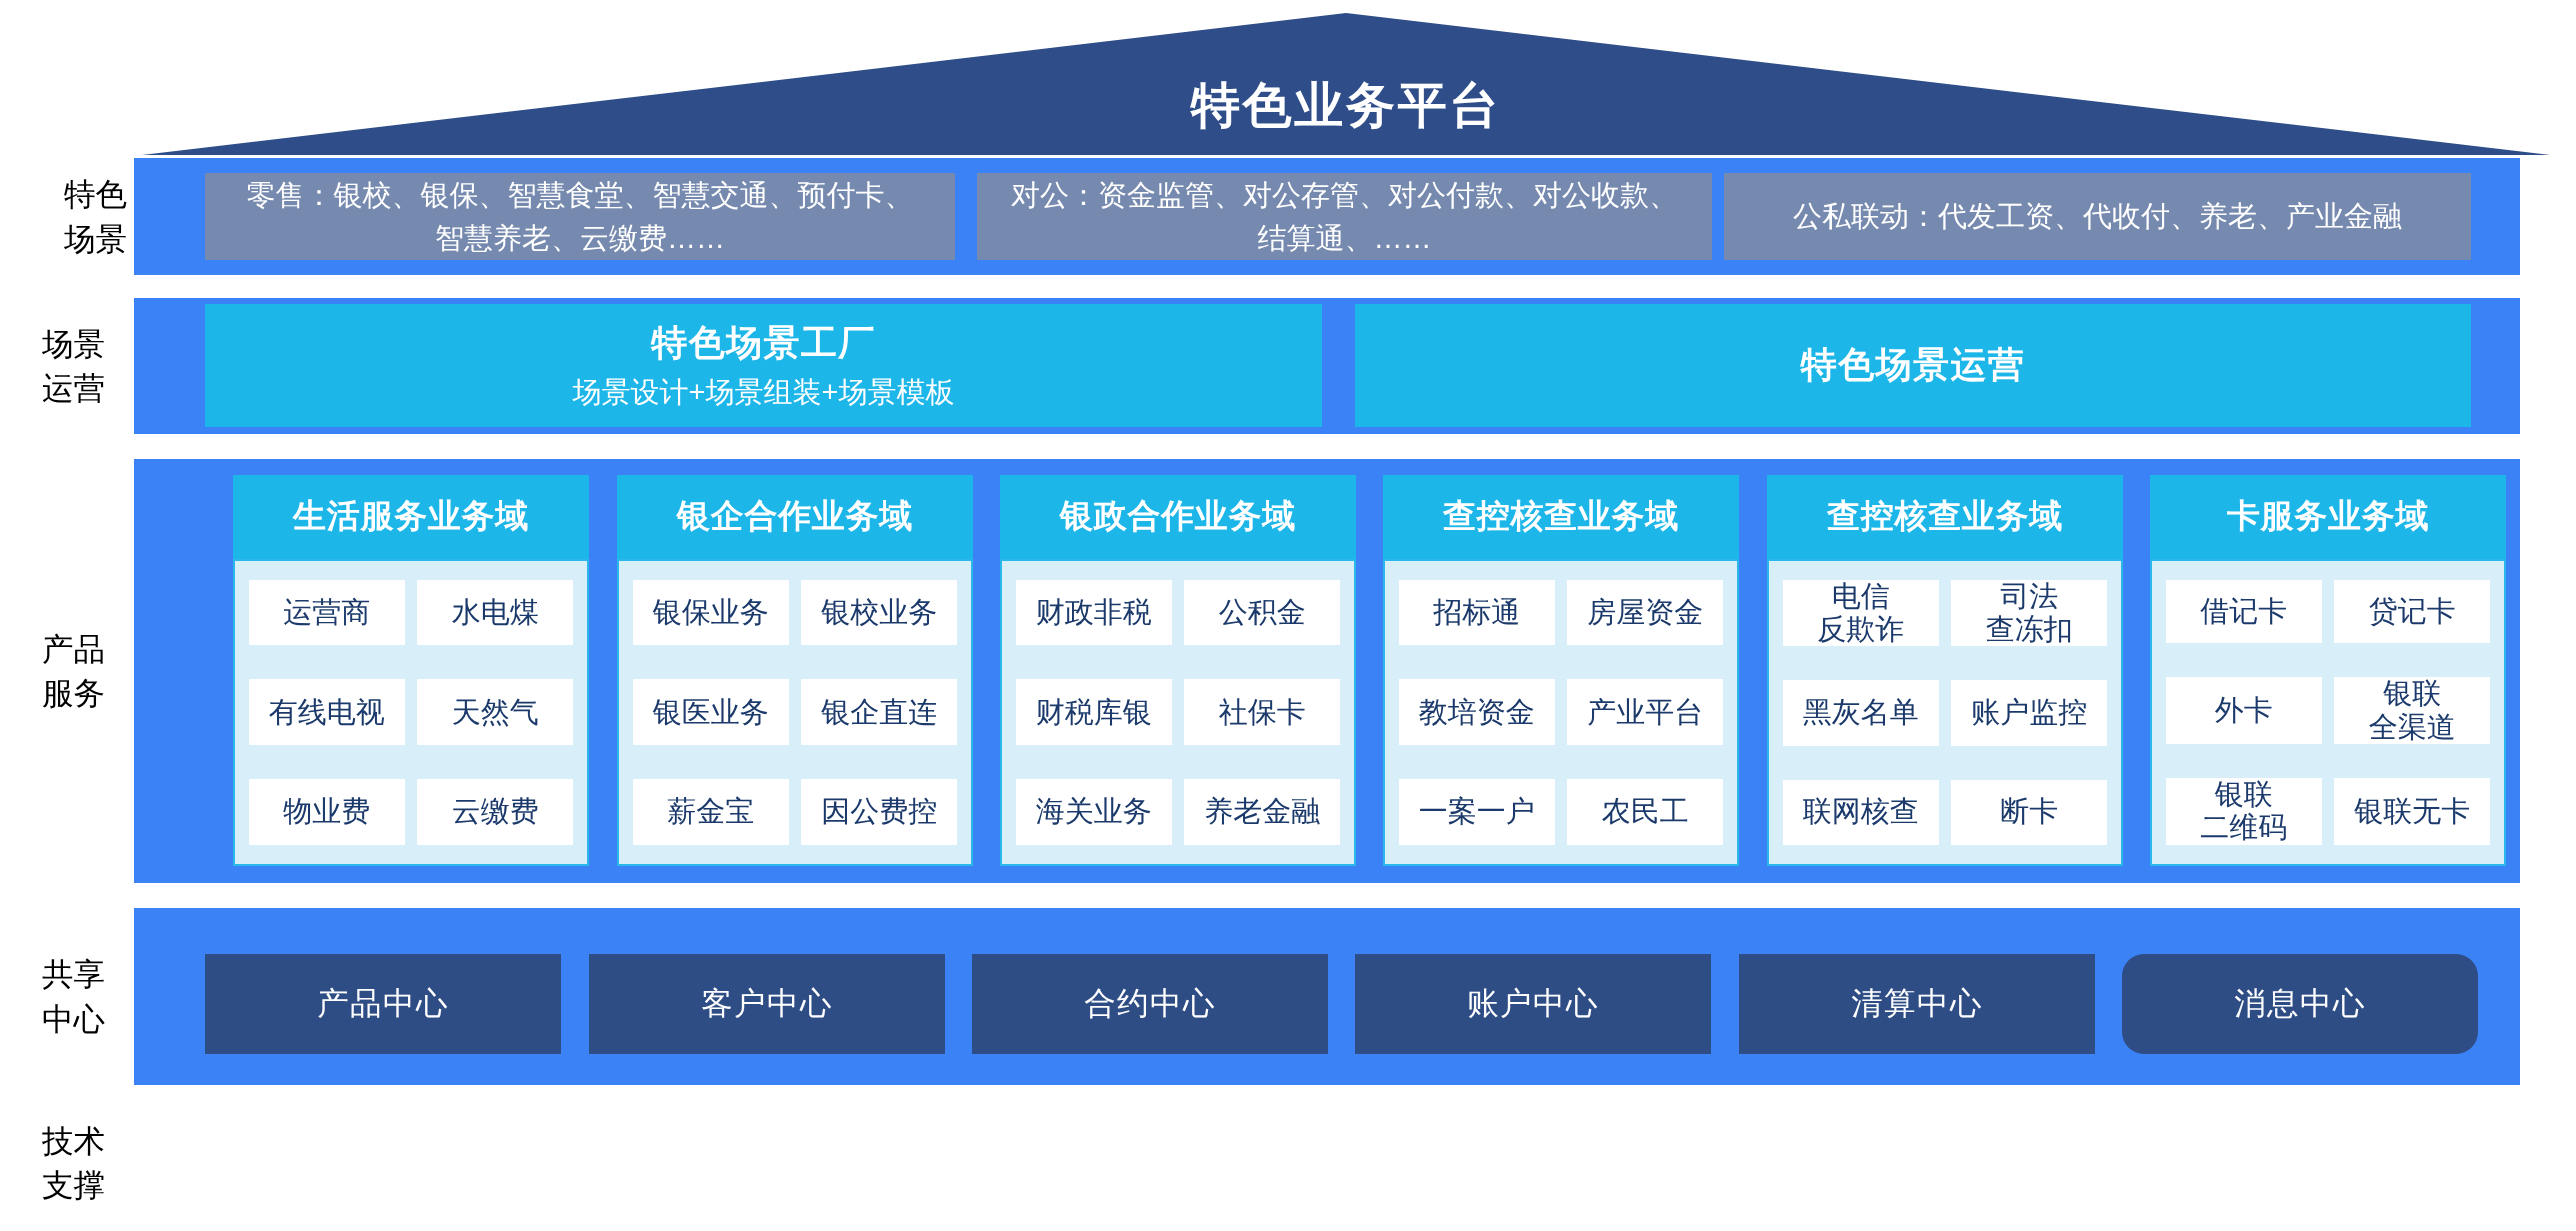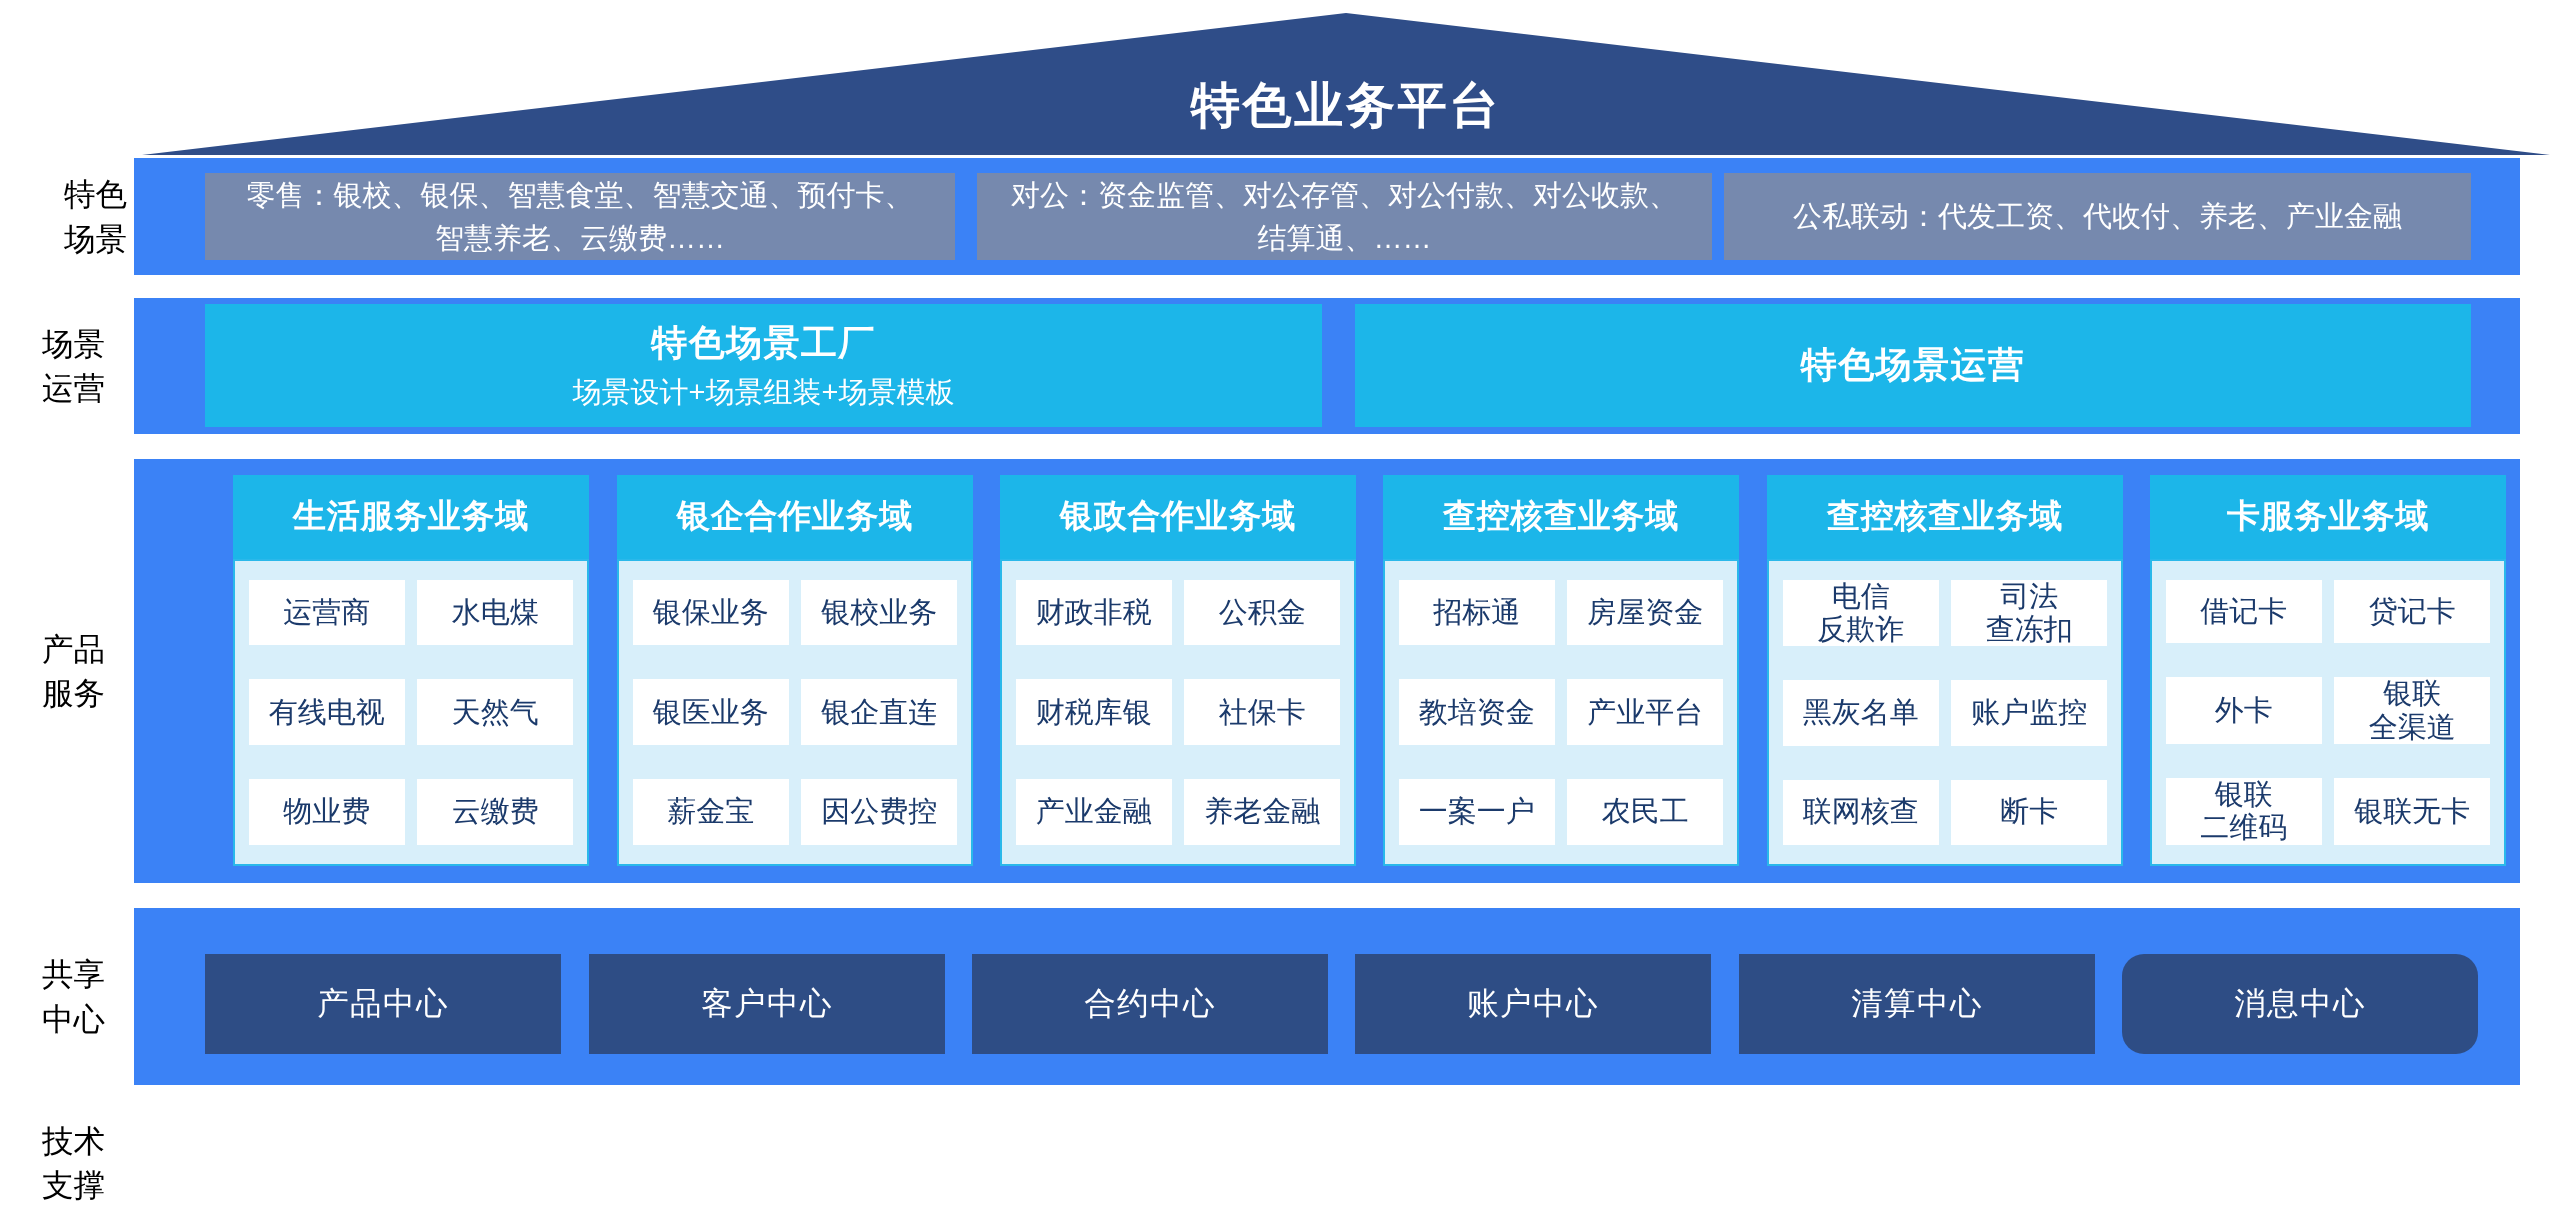--- a/index.html
+++ b/index.html
@@ -140,21 +140,21 @@
       </div>
     </div>
 
     <div class="domain d3">
       <div class="domain-header">银政合作业务域</div>
       <div class="domain-body">
         <div class="item">财政非税</div>
         <div class="item">公积金</div>
         <div class="item">财税库银</div>
         <div class="item">社保卡</div>
-        <div class="item">产业金融</div>
+        <div class="item">海关业务</div>
         <div class="item">养老金融</div>
       </div>
     </div>
 
     <div class="domain d4">
       <div class="domain-header">查控核查业务域</div>
       <div class="domain-body">
         <div class="item">招标通</div>
         <div class="item">房屋资金</div>
         <div class="item">教培资金</div>

